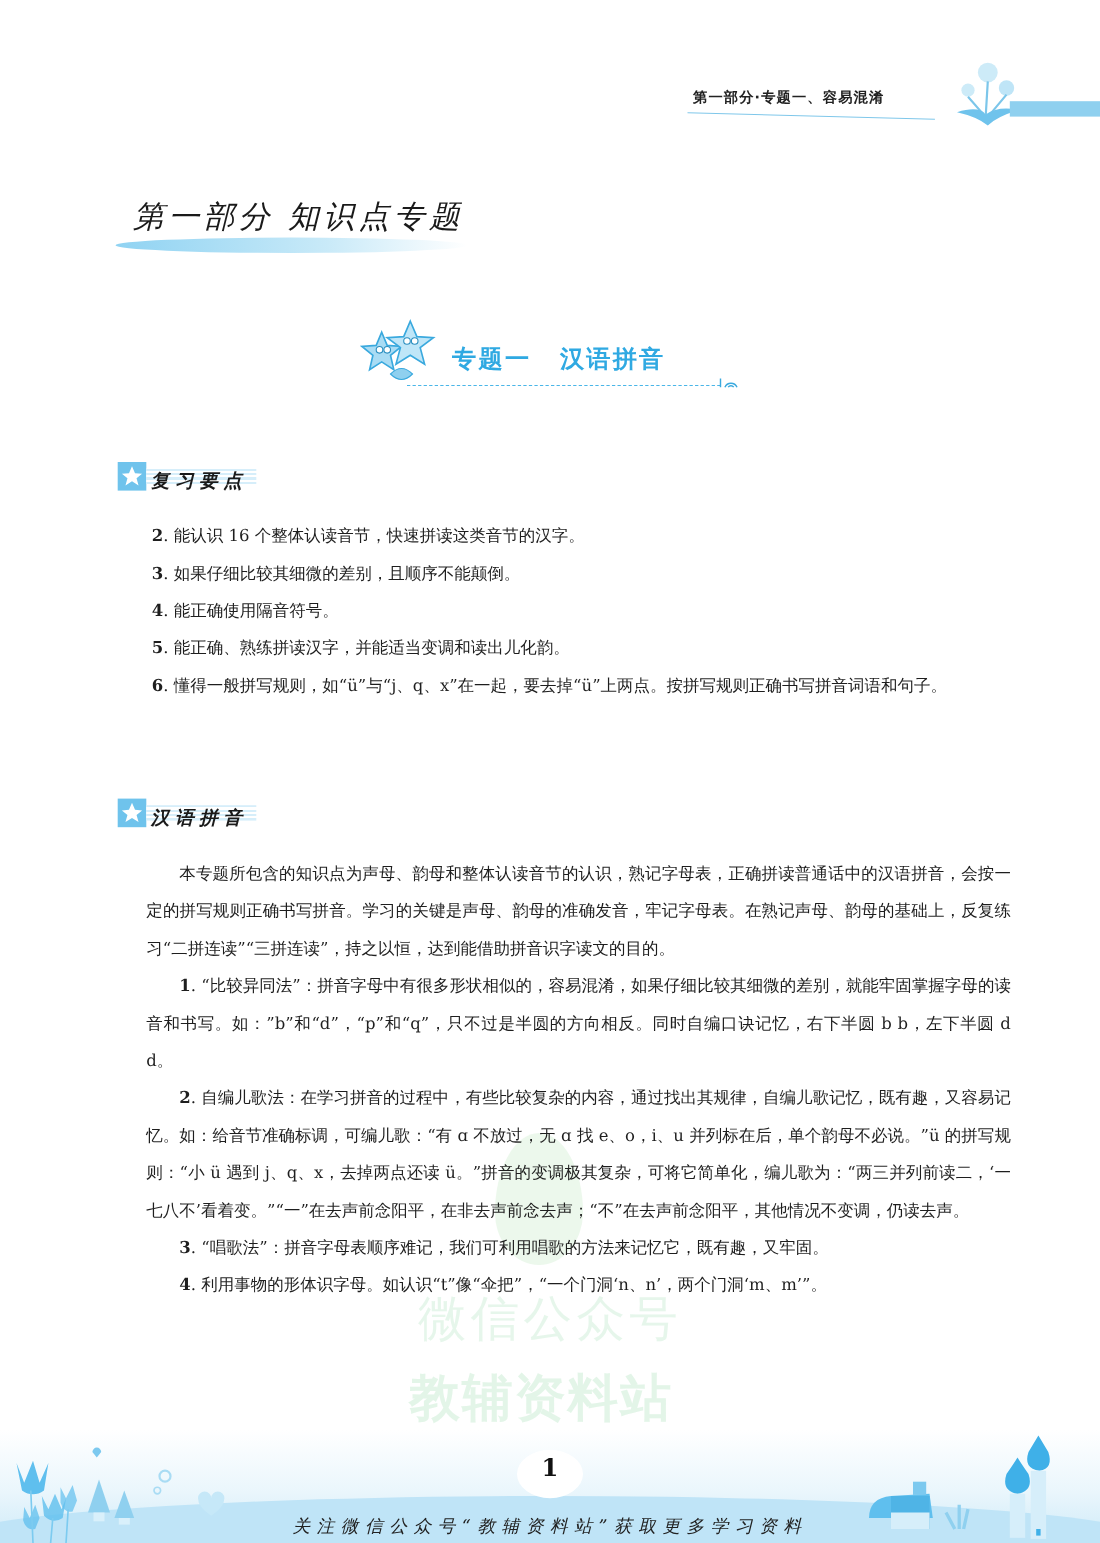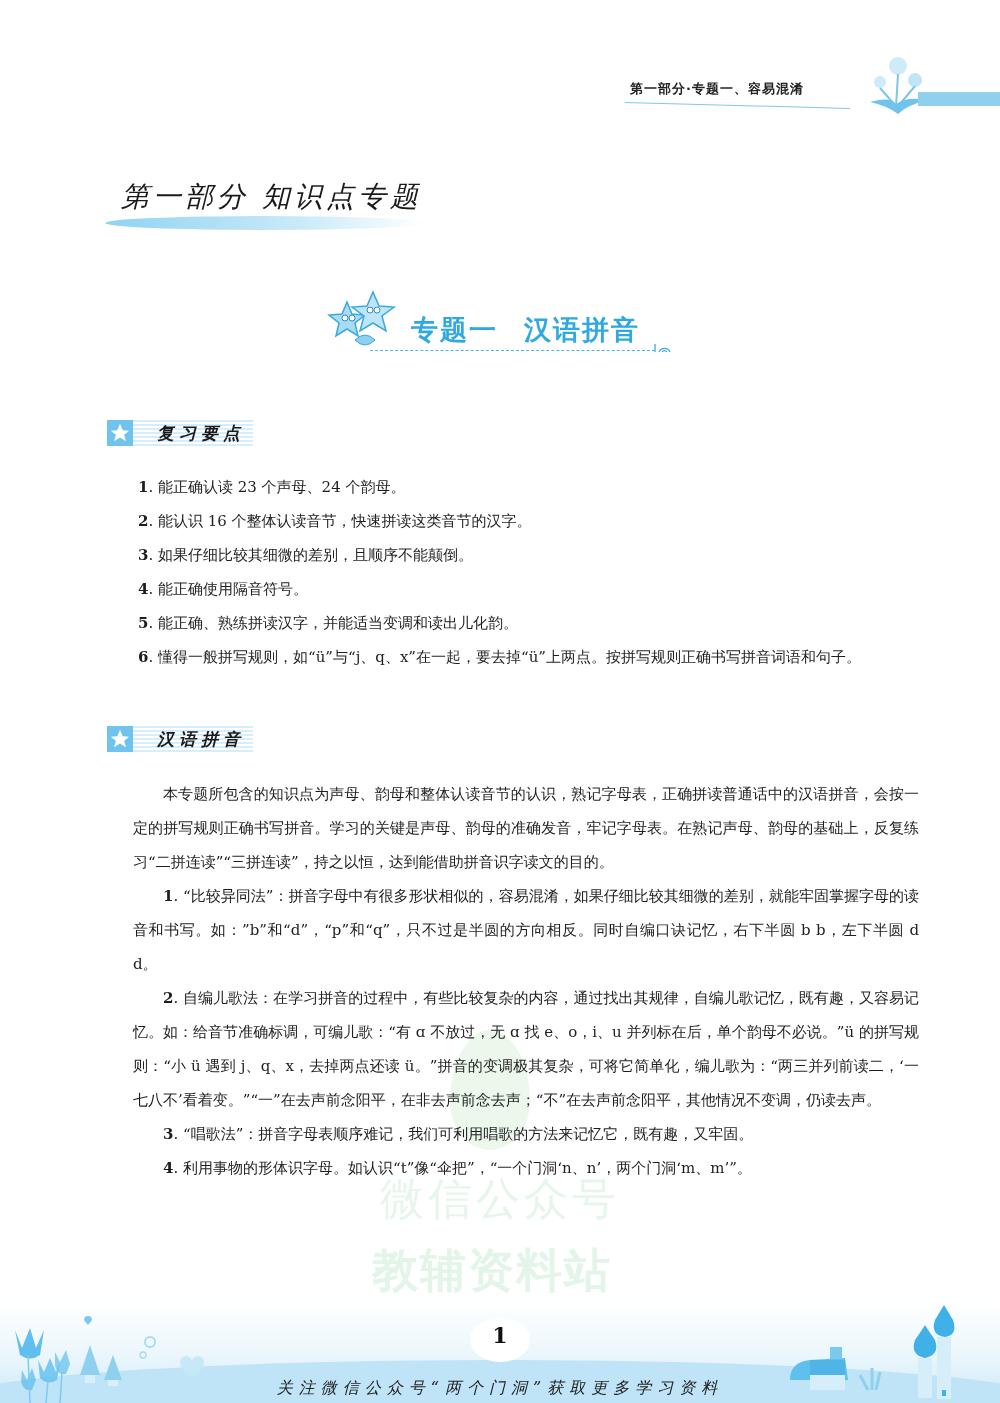--- a/index.html
+++ b/index.html
@@ -14,29 +14,29 @@
   .run-header .rh-flower { position:absolute; left:240px; top:-18px; width:70px; height:70px; }
 
   
   .part-title { position:absolute; left:105px; top:178px; width:340px; height:60px; }
   .part-title .pt-text { position:absolute; left:16px; top:0; font-family:"DejaVu Serif",serif; font-size:28px; letter-spacing:4px; color:#1a1a1a; font-style:italic; }
   .part-title .pt-wave { position:absolute; left:0; top:38px; width:320px; height:14px; border-radius:50%; background:linear-gradient(90deg,#7ccbf0 0%,#bfe6f7 60%,rgba(200,235,250,0) 100%); opacity:.85; }
 
   
   .topic-banner { position:absolute; left:325px; top:288px; width:350px; height:70px; }
   .topic-banner .tb-stars { position:absolute; left:0; top:0; width:80px; height:68px; }
-  .topic-banner .tb-text { position:absolute; left:86px; top:24px; font-family:"DejaVu Sans",sans-serif; font-size:27px; font-weight:bold; color:#2fa9e2; letter-spacing:2px; }
+  .topic-banner .tb-text { position:absolute; left:86px; top:24px; font-family:"DejaVu Sans",sans-serif; font-size:22px; font-weight:bold; color:#2fa9e2; letter-spacing:2px; }
   .topic-banner .tb-text .gap { display:inline-block; width:26px; }
   .topic-banner .tb-dash { position:absolute; left:45px; top:62px; width:285px; border-top:1.5px dashed #4ab6e8; }
   .topic-banner .tb-curl { position:absolute; left:328px; top:52px; width:18px; height:14px; }
 
   
   .sec-head { position:absolute; left:107px; height:28px; display:flex; align-items:center; }
   .sec-head .star-box { width:26px; height:26px; background:#6fc3ec; display:flex; align-items:center; justify-content:center; }
-  .sec-head .label-box { height:26px; padding:0 8px 0 24px; display:flex; align-items:center;
+  .sec-head .label-box { height:14px; padding:0 8px 0 4px; display:flex; 
       background:repeating-linear-gradient(180deg,#d6eefa 0px,#d6eefa 2px,#ffffff 2px,#ffffff 4px); }
   .sec-head .label { font-family:"DejaVu Serif",serif; font-style:italic; font-weight:bold; font-size:17px; letter-spacing:5px; color:#1a1a1a; }
 
   
   .para { position:absolute; left:108px; width:786px; font-size:15px; line-height:34px; text-align:justify; color:#1e1e1e; }
   .para .num { font-weight:bold; }
   .indent { text-indent:30px; }
 
   
   .wm { position:absolute; left:360px; top:990px; width:270px; height:320px; pointer-events:none; }
@@ -99,21 +99,20 @@
     <svg width="22" height="22" viewBox="0 0 24 24">
         <polygon points="12,2 15,9 22,9.5 16.5,14 18.5,21 12,17 5.5,21 7.5,14 2,9.5 9,9" fill="#ffffff"></polygon>
       </svg>
   </div>
   <div class="label-box">
     <span class="label">复习要点</span>
   </div>
 </div>
 
 <div class="para indent" style="top:470px;">
-  <div><span class="num">1</span><span>. 能正确认读 23 个声母、24 个韵母。</span></div>
   <div><span class="num">2</span><span>. 能认识 16 个整体认读音节，快速拼读这类音节的汉字。</span></div>
   <div><span class="num">3</span><span>. 如果仔细比较其细微的差别，且顺序不能颠倒。</span></div>
   <div><span class="num">4</span><span>. 能正确使用隔音符号。</span></div>
   <div><span class="num">5</span><span>. 能正确、熟练拼读汉字，并能适当变调和读出儿化韵。</span></div>
   <div><span class="num">6</span><span>. 懂得一般拼写规则，如“ü”与“j、q、x”在一起，要去掉“ü”上两点。按拼写规则正确书写拼音词语和句子。</span></div>
 </div>
 
 <div class="sec-head" style="top:725px;">
   <div class="star-box">
     <svg width="22" height="22" viewBox="0 0 24 24">
@@ -165,14 +164,14 @@
     <rect x="50" y="75" width="35" height="15" fill="#d6eefa"></rect>
     <path d="M100 75 L108 90 M112 68 L112 90 M120 72 L116 90" stroke="#8fd0ef" stroke-width="3"></path>
     <path d="M155 40 Q150 55 165 58 Q180 55 175 40 Q168 30 165 25 Q162 30 155 40Z" fill="#3fb0e8"></path>
     <rect x="158" y="58" width="14" height="40" fill="#d6eefa"></rect>
     <path d="M175 20 Q170 35 185 37 Q198 35 193 20 Q187 10 184 5 Q181 10 175 20Z" fill="#3fb0e8"></path>
     <rect x="177" y="37" width="14" height="62" fill="#d6eefa"></rect>
     <rect x="182" y="90" width="4" height="6" fill="#3fb0e8"></rect>
   </svg>
   <div class="page-num-bg"></div>
   <div class="page-num">1</div>
-  <div class="promo">关注微信公众号“两个门洞”获取更多学习资料</div>
+  <div class="promo">关注微信公众号“教辅资料站”获取更多学习资料</div>
 </div>
 
 </body></html>

